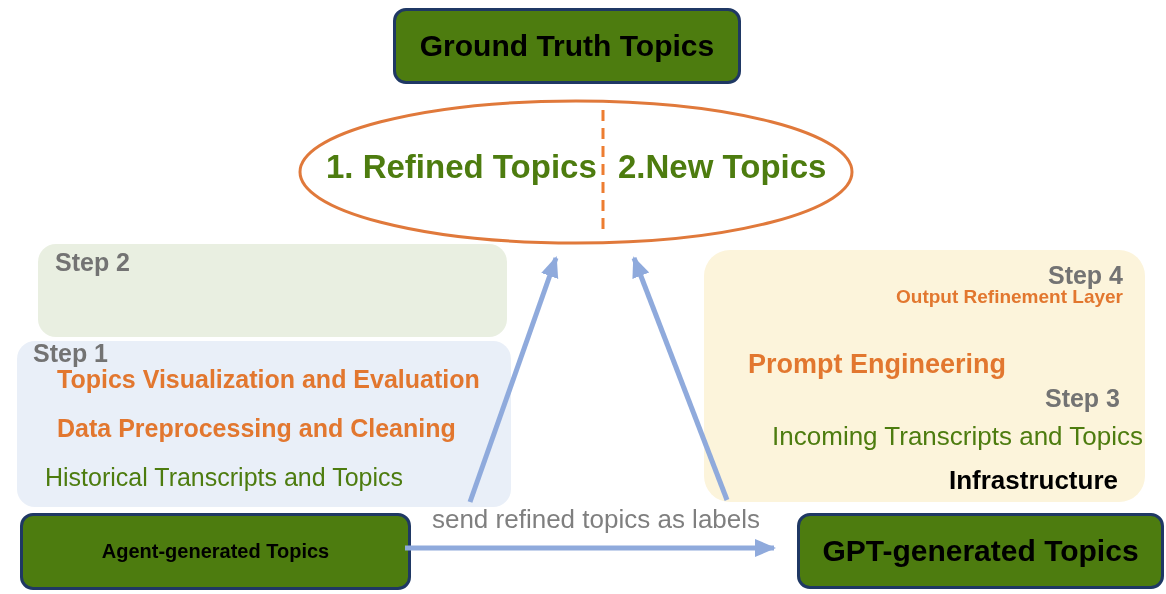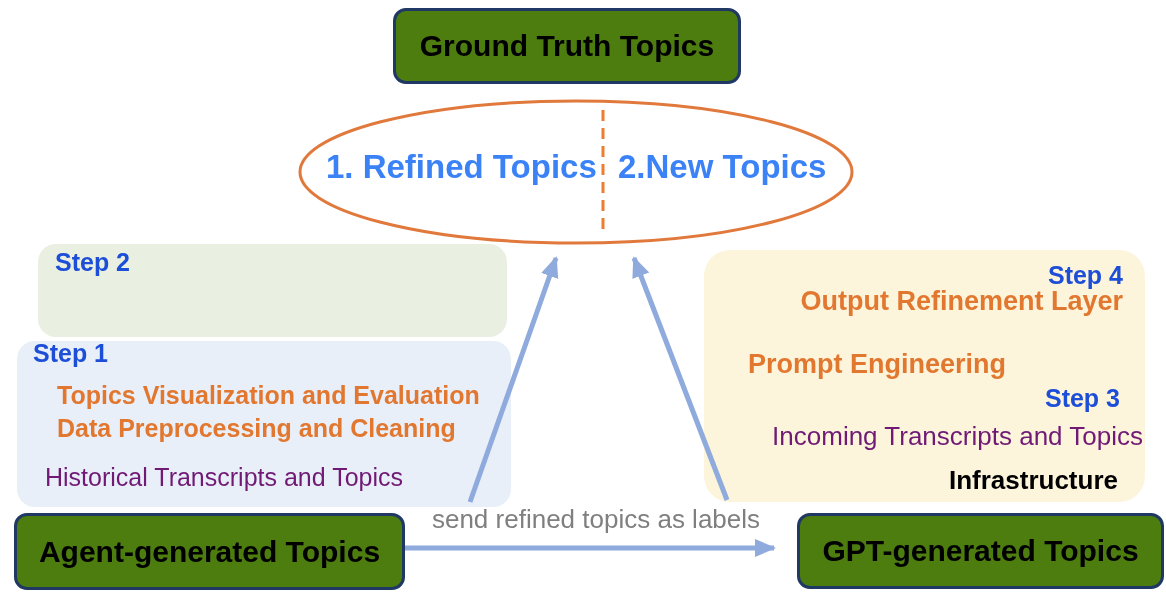--- a/index.html
+++ b/index.html
@@ -6,33 +6,33 @@
   #canvas{
     position:relative;width:1166px;height:594px;background:#ffffff;
     font-family:"Liberation Sans",sans-serif;overflow:hidden;
   }
   .navy-box{
     position:absolute;background:#4d7c0f;border:3.5px solid #1f3864;border-radius:13px;
     display:flex;align-items:center;justify-content:center;
     font-weight:bold;color:#000;z-index:4;white-space:nowrap;
   }
   #gt-box{left:393px;top:8px;width:342px;height:70px;font-size:30px;}
-  #agent-box{left:14px;top:513px;width:385px;height:71px;font-size:30px;}
+  #agent-box{left:20px;top:513px;width:385px;height:71px;font-size:20px;}
   #gpt-box{left:797px;top:513px;width:361px;height:70px;font-size:30px;}
   .panel{position:absolute;z-index:1;}
   #panel-step2{left:38px;top:244px;width:469px;height:93px;background:#e9efe1;border-radius:18px;}
   #panel-step1{left:17px;top:341px;width:494px;height:166px;background:#e9eff8;border-radius:18px;}
   #panel-right{left:704px;top:250px;width:441px;height:252px;background:#fcf4db;border-radius:26px;}
   .t{position:absolute;white-space:nowrap;line-height:1.12;z-index:2;}
-  .step-label{color:#1d4ed8;font-weight:bold;font-size:25px;}
+  .step-label{color:#737373;font-weight:bold;font-size:25px;}
   .orange-line{color:#e2772f;font-weight:bold;}
-  .gray-line{color:#701a75;font-weight:normal;}
+  .gray-line{color:#4d7c0f;font-weight:normal;}
   .blue-line{color:#000000;font-weight:bold;}
   .ellipse-label{
-    position:absolute;z-index:3;color:#3b82f6;font-weight:bold;font-size:33px;
+    position:absolute;z-index:3;color:#4d7c0f;font-weight:bold;font-size:33px;
     white-space:nowrap;line-height:1;
   }
   #arrow-svg{position:absolute;left:0;top:0;z-index:6;pointer-events:none;}
   #send-label{
     position:absolute;left:398px;top:504px;width:396px;text-align:center;
     color:#7f7f7f;font-size:26px;z-index:2;white-space:nowrap;
   }
 </style>
 </head>
 <body>
@@ -43,26 +43,26 @@
     <span>Ground Truth Topics</span>
   </div>
 
   <div id="panel-step2" class="panel"></div>
   <div id="panel-step1" class="panel"></div>
   <div id="panel-right" class="panel"></div>
 
   <div class="t step-label" style="left:55px;top:248px;">Step 2</div>
 
   <div class="t step-label" style="left:33px;top:339px;">Step 1</div>
-  <div class="t orange-line" style="left:57px;top:365px;font-size:25px;margin-top:16px;">Topics Visualization and Evaluation</div>
+  <div class="t orange-line" style="left:57px;top:365px;font-size:25px;">Topics Visualization and Evaluation</div>
   <div class="t orange-line" style="left:57px;top:414px;font-size:25px;">Data Preprocessing and Cleaning</div>
   <div class="t gray-line" style="left:45px;top:463px;font-size:25px;">Historical Transcripts and Topics</div>
 
   <div class="t step-label" style="right:43px;top:261px;">Step 4</div>
-  <div class="t orange-line" style="right:43px;top:286px;font-size:27px;">Output Refinement Layer</div>
+  <div class="t orange-line" style="right:43px;top:286px;font-size:19px;">Output Refinement Layer</div>
   <div class="t orange-line" style="left:748px;top:349px;font-size:27px;">Prompt Engineering</div>
   <div class="t step-label" style="right:46px;top:384px;">Step 3</div>
   <div class="t gray-line" style="right:23px;top:422px;font-size:26px;">Incoming Transcripts and Topics</div>
   <div class="t blue-line" style="right:48px;top:466px;font-size:26px;">Infrastructure</div>
 
   <div class="ellipse-label" style="left:326px;top:150px;">1. Refined Topics</div>
   <div class="ellipse-label" style="left:618px;top:150px;">2.New Topics</div>
 
   <div id="agent-box" class="navy-box">
     <span>Agent-generated Topics</span>

